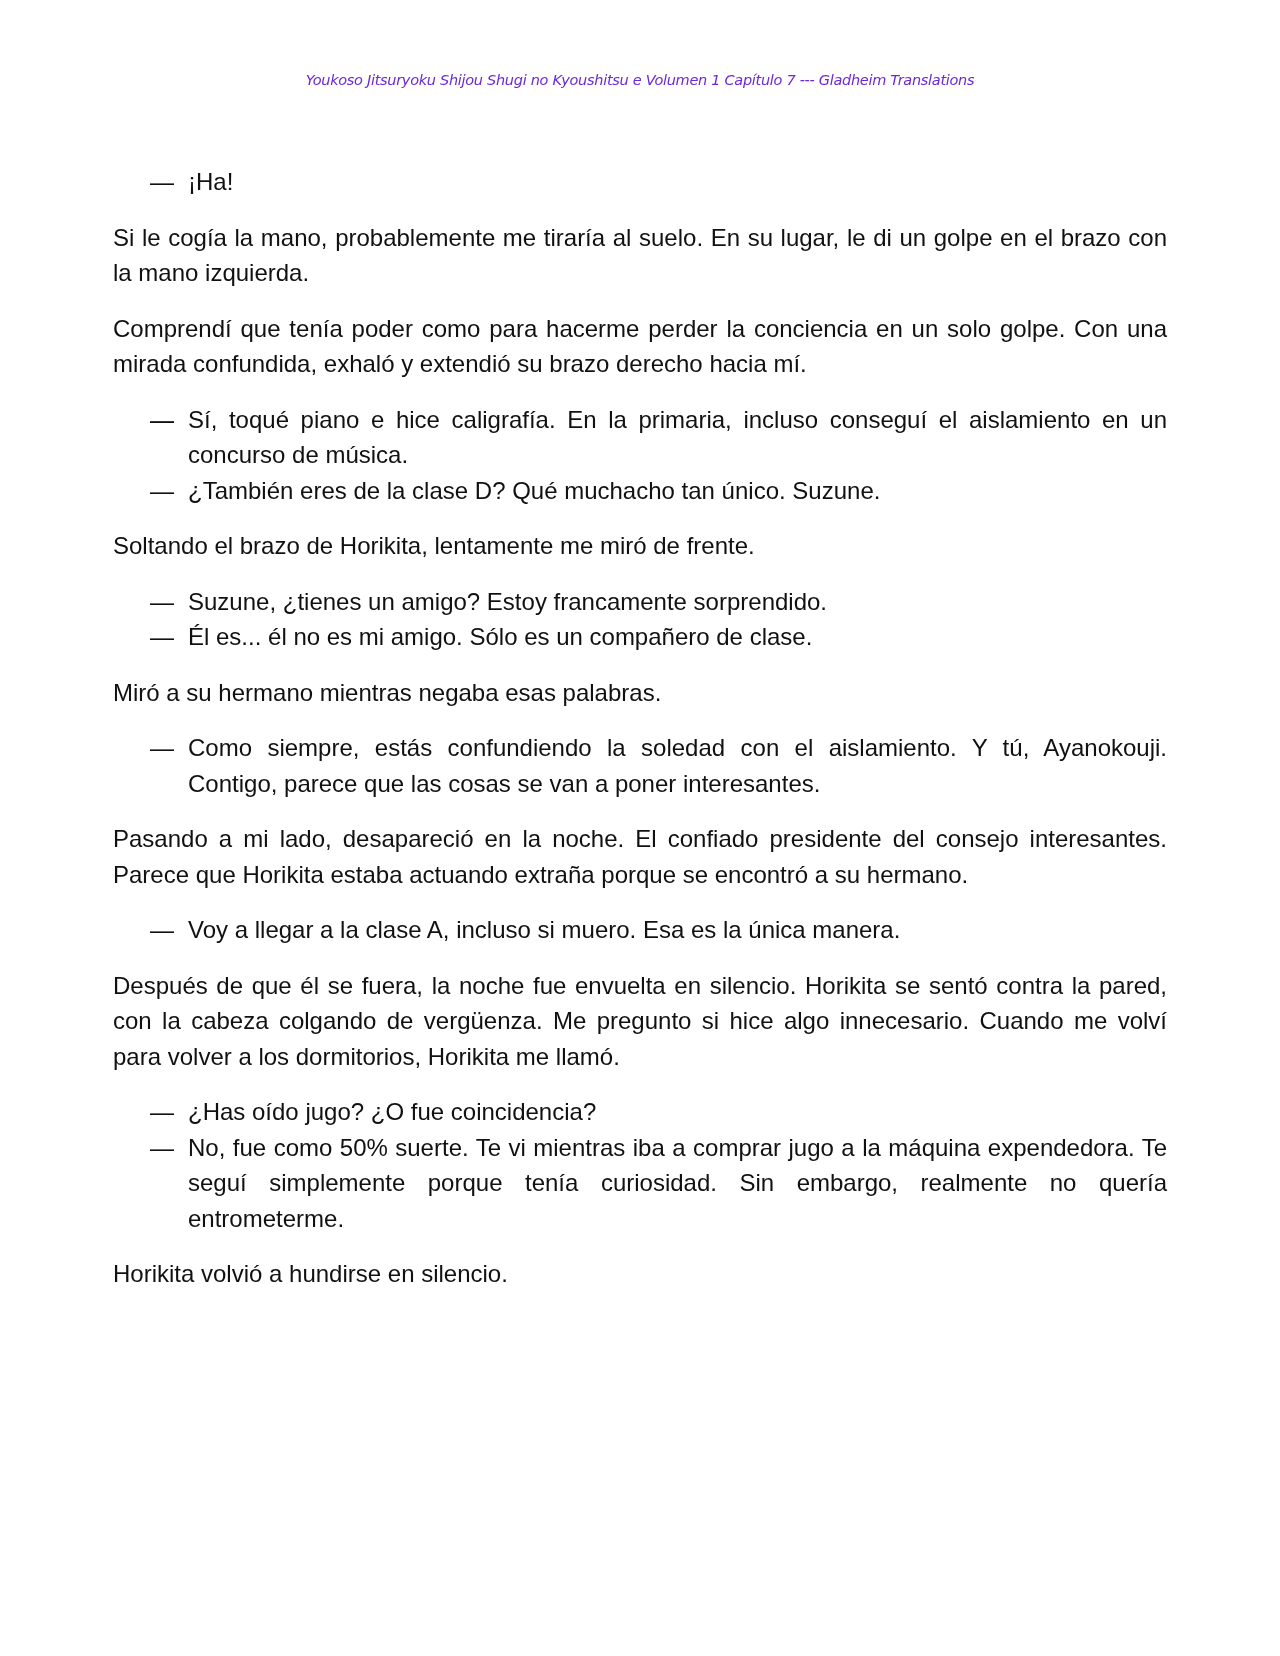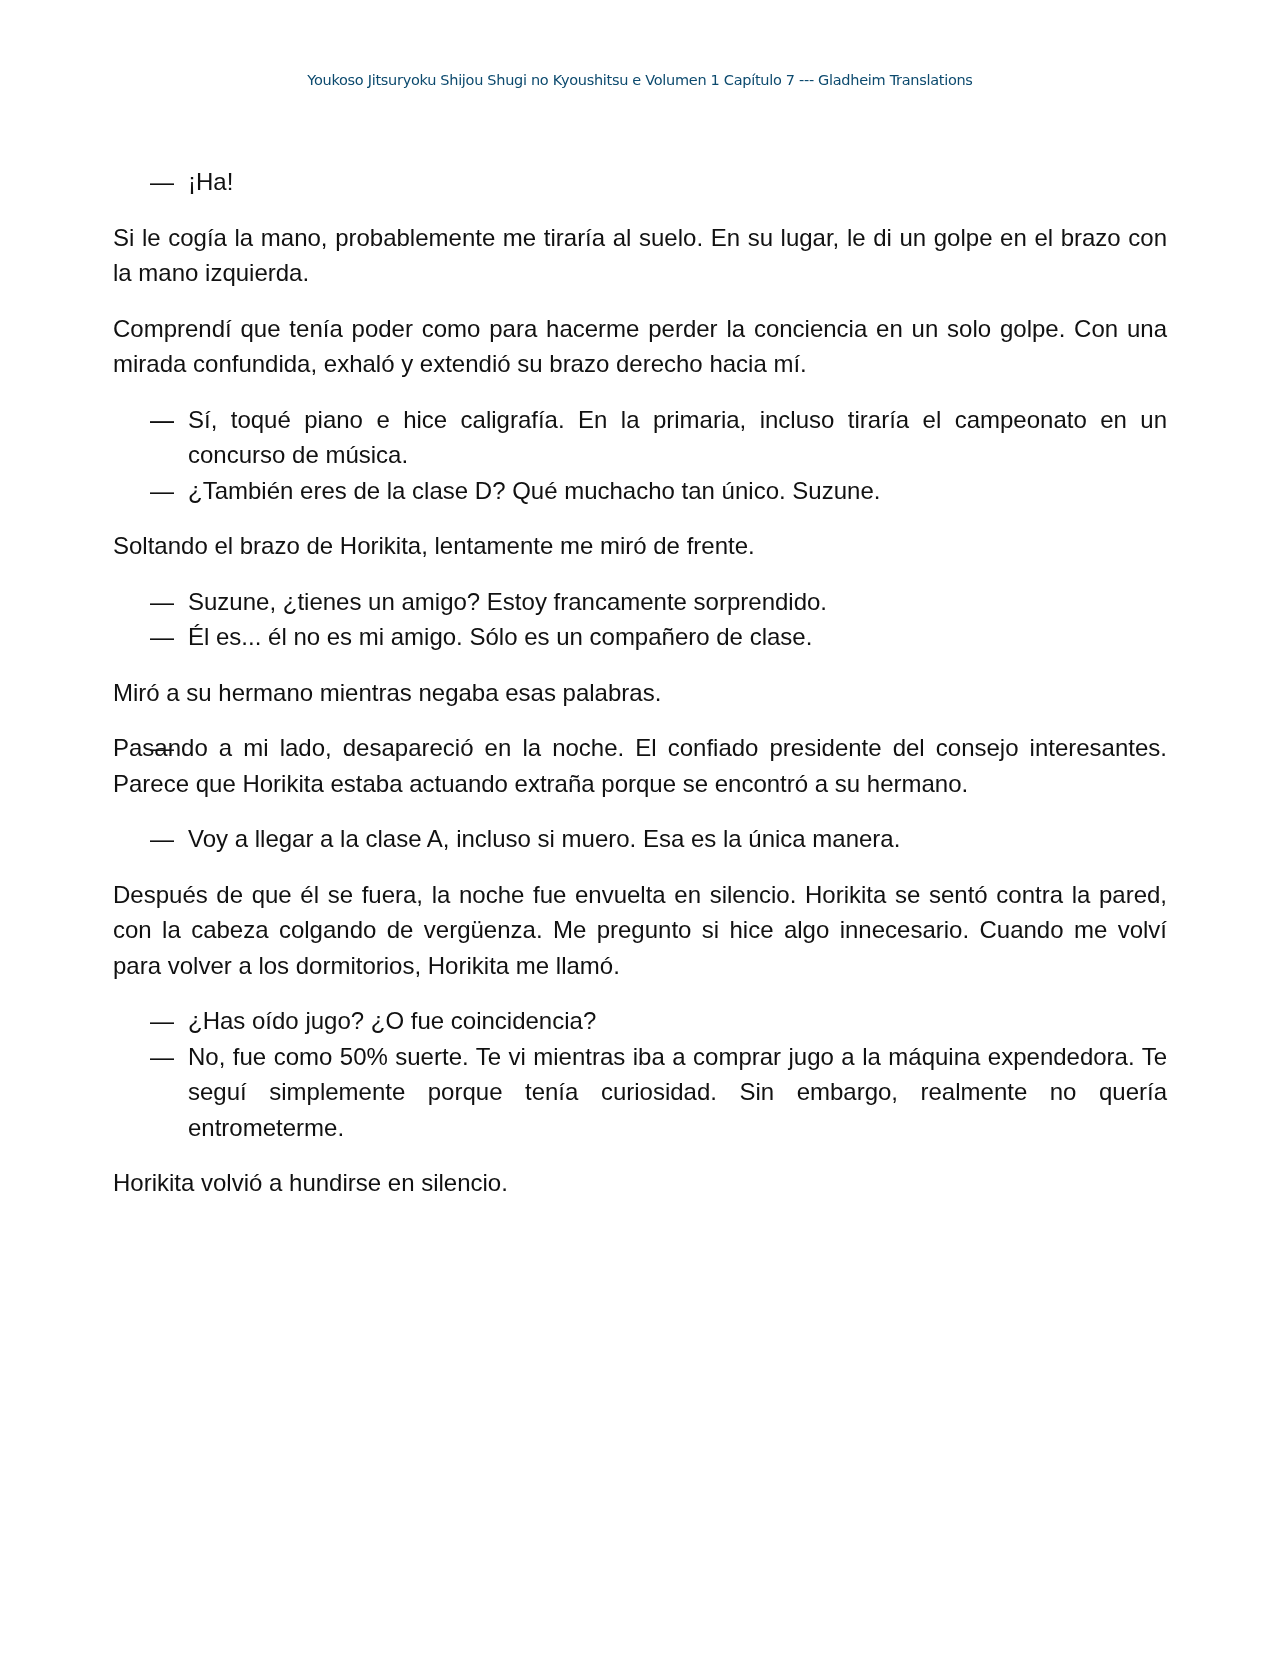--- a/index.html
+++ b/index.html
@@ -1,19 +1,19 @@
 <!DOCTYPE html>
 <html><head>
 <meta charset="utf-8">
 <style>
   html, body { margin: 0; padding: 0; background: #ffffff; }
   body { width: 1280px; height: 1656px; position: relative; overflow: hidden;
          font-family: "Liberation Sans", sans-serif; color: #111111; }
   .header { position: absolute; top: 72px; left: 0; width: 1280px; text-align: center;
-            font-family: "DejaVu Sans", sans-serif; font-size: 14.5px; color: #0c4a6e; letter-spacing: -0.3px; }
+            font-family: "DejaVu Sans", sans-serif; font-style: italic; font-size: 14.5px; color: #6d28d9; letter-spacing: -0.3px; }
   .page { position: absolute; top: 144px; left: 113px; width: 1054px; font-size: 24px; line-height: 35.5px; }
   .p { margin: 0; text-align: justify; }
   .narr { margin-top: 20px; }
   .first-dialog { margin-top: 0; }
   .dialog { position: relative; padding-left: 75px; text-align: justify; margin: 0; }
   .dialog .dash { position: absolute; left: 37px; top: 0; }
   .dblock { margin-top: 20px; }
   .dblock .dialog + .dialog { margin-top: 0; }
 </style>
 </head>
@@ -29,35 +29,35 @@
 
   <p class="p narr">Si le cogía la mano, probablemente me tiraría al suelo. En su lugar, le di un golpe en el brazo con la mano izquierda.</p>
   <p class="p narr">Comprendí que tenía poder como para hacerme perder la conciencia en un solo golpe. Con una mirada confundida, exhaló y extendió su brazo derecho hacia mí.</p>
 
   <div class="dblock">
     <p class="dialog"><span class="dash">—</span></p>
   </div>
 
 
   <div class="dblock">
-    <p class="dialog"><span class="dash">—</span><span>Sí, toqué piano e hice caligrafía. En la primaria, incluso tiraría el campeonato en un concurso de música.</span></p>
+    <p class="dialog"><span class="dash">—</span><span>Sí, toqué piano e hice caligrafía. En la primaria, incluso conseguí el aislamiento en un concurso de música.</span></p>
     <p class="dialog"><span class="dash">—</span><span>¿También eres de la clase D? Qué muchacho tan único. Suzune.</span></p>
   </div>
 
   <p class="p narr">Soltando el brazo de Horikita, lentamente me miró de frente.</p>
 
   <div class="dblock">
     <p class="dialog"><span class="dash">—</span><span>Suzune, ¿tienes un amigo? Estoy francamente sorprendido.</span></p>
     <p class="dialog"><span class="dash">—</span><span>Él es... él no es mi amigo. Sólo es un compañero de clase.</span></p>
   </div>
 
   <p class="p narr">Miró a su hermano mientras negaba esas palabras.</p>
 
   <div class="dblock">
-    <p class="dialog"><span class="dash">—</span></p>
+    <p class="dialog"><span class="dash">—</span><span>Como siempre, estás confundiendo la soledad con el aislamiento. Y tú, Ayanokouji. Contigo, parece que las cosas se van a poner interesantes.</span></p>
   </div>
 
   <p class="p narr">Pasando a mi lado, desapareció en la noche. El confiado presidente del consejo interesantes. Parece que Horikita estaba actuando extraña porque se encontró a su hermano.</p>
 
   <div class="dblock">
     <p class="dialog"><span class="dash">—</span><span>Voy a llegar a la clase A, incluso si muero. Esa es la única manera.</span></p>
   </div>
 
   <p class="p narr">Después de que él se fuera, la noche fue envuelta en silencio. Horikita se sentó contra la pared, con la cabeza colgando de vergüenza. Me pregunto si hice algo innecesario. Cuando me volví para volver a los dormitorios, Horikita me llamó.</p>
 

